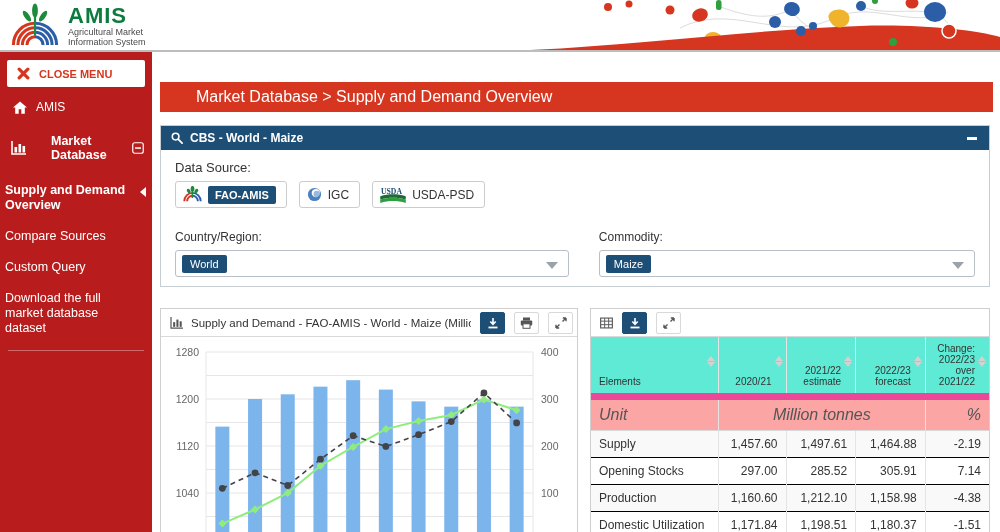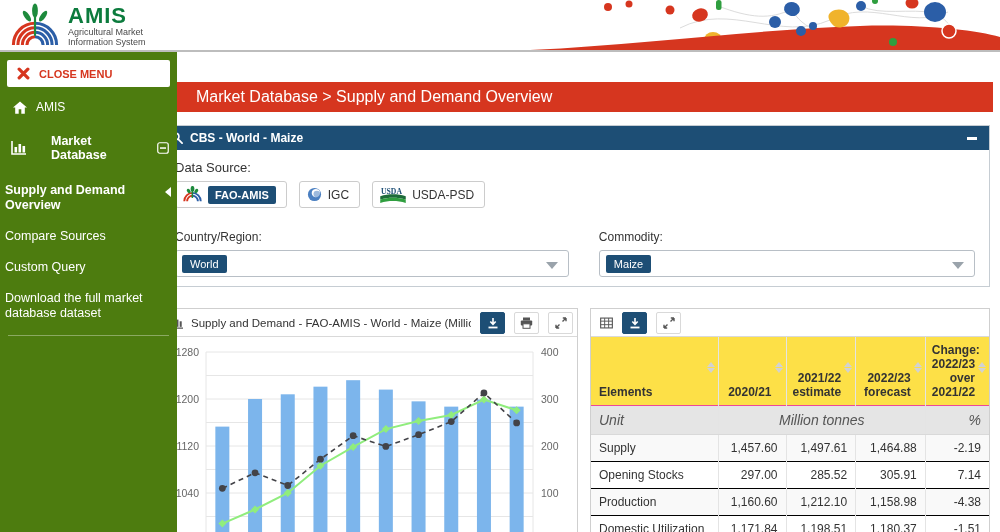--- a/index.html
+++ b/index.html
@@ -8,21 +8,21 @@
   #page { position:relative; width:1000px; height:532px; overflow:hidden; background:#fff; }
 
   
   #top-header { position:absolute; top:0; left:0; width:1000px; height:52px; background:#fff; border-bottom:2px solid #bdbdbd; z-index:5; }
   #logo-wrap { position:absolute; top:3px; left:8px; display:flex; align-items:flex-start; gap:6px; }
   #logo-text-main { font-size:22px; font-weight:bold; color:#0c7b3d; letter-spacing:1px; line-height:22px; margin-top:2px;}
   .logo-sub { font-size:9px; color:#4a4a4a; line-height:10px; }
   #banner { position:absolute; top:0; right:0; width:470px; height:50px; }
 
   
-  #sidebar { position:absolute; top:52px; left:0; width:177px; height:480px; background:#4d7c0f; color:#fff; z-index:4; }
+  #sidebar { position:absolute; top:52px; left:0; width:152px; height:480px; background:#b91c1c; color:#fff; z-index:4; }
   #close-menu { margin:8px 7px 4px 7px; height:27px; background:#fff; color:#d6361f; display:flex; align-items:center; gap:9px; padding:0 10px; font-size:11px; font-weight:bold; border-radius:2px; cursor:pointer; }
   .side-item { display:flex; align-items:center; gap:9px; padding:9px 10px 9px 13px; font-size:12px; cursor:pointer; }
   #nav-section-header { display:flex; align-items:center; gap:24px; padding:11px 8px 11px 11px; font-size:12.5px; font-weight:bold; cursor:pointer; }
   #nav-section-header .grow { flex:1; }
   .submenu { padding:2px 0 10px 0; }
   .submenu-item { position:relative; padding:8px 16px 8px 5px; font-size:12.5px; line-height:15px; cursor:pointer; }
   .submenu-item.active { font-weight:bold; }
   .arrow-left { position:absolute; right:6px; top:12px; width:0; height:0; border-top:5px solid transparent; border-bottom:5px solid transparent; border-right:6px solid #fff; }
   .side-divider { height:1px; background:rgba(255,255,255,0.35); margin:6px 8px 0 8px; }
 
@@ -53,26 +53,26 @@
   .panel-header { height:28px; background:#fff; border-bottom:1px solid #d9d9d9; display:flex; align-items:center; gap:7px; padding:0 4px 0 9px; }
   .panel-title { flex:1; font-size:11.5px; color:#333; white-space:nowrap; overflow:hidden; }
   .hbtn { width:25px; height:22px; border:1px solid #d9d9d9; background:#fff; border-radius:2px; display:flex; align-items:center; justify-content:center; margin-left:2px; cursor:pointer; }
   .hbtn.navy { background:#1d4e75; border-color:#1d4e75; }
 
   #chart-panel { top:256px; left:10px; width:418px; height:310px; }
   #table-panel { top:256px; left:440px; width:400px; height:310px; }
 
   
   #sd-table { width:100%; border-collapse:collapse; table-layout:fixed; }
-  #sd-table th { font-size:12px; font-weight:bold; color:#333; text-align:right; vertical-align:bottom; padding:6px 14px 6px 6px; position:relative; background:#fde047; }
+  #sd-table th { font-size:10px; font-weight:normal; color:#333; text-align:right; vertical-align:bottom; padding:6px 14px 6px 6px; position:relative; background:#5eead4; }
   #sd-table th:first-child { text-align:left; padding-left:8px; }
   #sd-table th + th, #sd-table td + td { border-left:1px solid #e4e4e4; }
   #sd-table td { font-size:12px; color:#333; text-align:right; padding:6px 8px; border-top:1px solid #000000; }
   #sd-table td:first-child { text-align:left; }
-  #sd-table tr.unit-row td { background:#e5e5e5; font-style:italic; color:#555; font-size:14px; border-top:1px solid #ec4899; border-bottom:1px solid #d9d9d9; }
+  #sd-table tr.unit-row td { background:#fca5a5; font-style:italic; color:#555; font-size:16px; border-top:7px solid #ec4899; border-bottom:1px solid #d9d9d9; }
   #sd-table tr.zebra td { background:#f9f9f9; }
   .sort-icon { position:absolute; right:3px; top:50%; margin-top:-9px; display:flex; flex-direction:column; gap:1px; }
   .sort-icon .up { width:0; height:0; border-left:4px solid transparent; border-right:4px solid transparent; border-bottom:5px solid #d2d2d2; }
   .sort-icon .dn { width:0; height:0; border-left:4px solid transparent; border-right:4px solid transparent; border-top:5px solid #d2d2d2; }
 </style>
 </head>
 <body>
 
 <div id="page">
 

